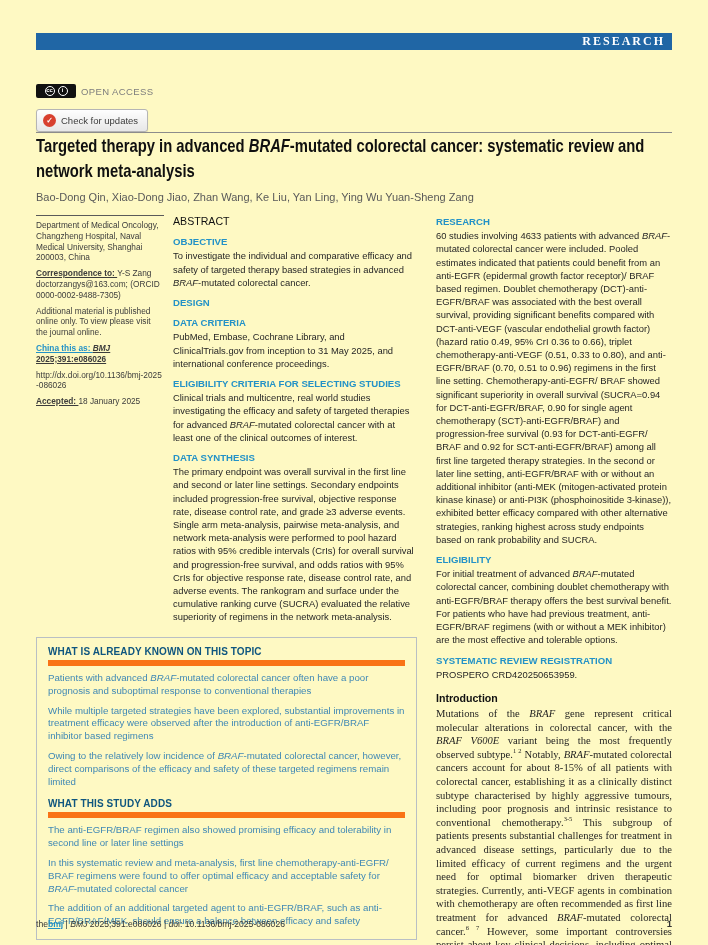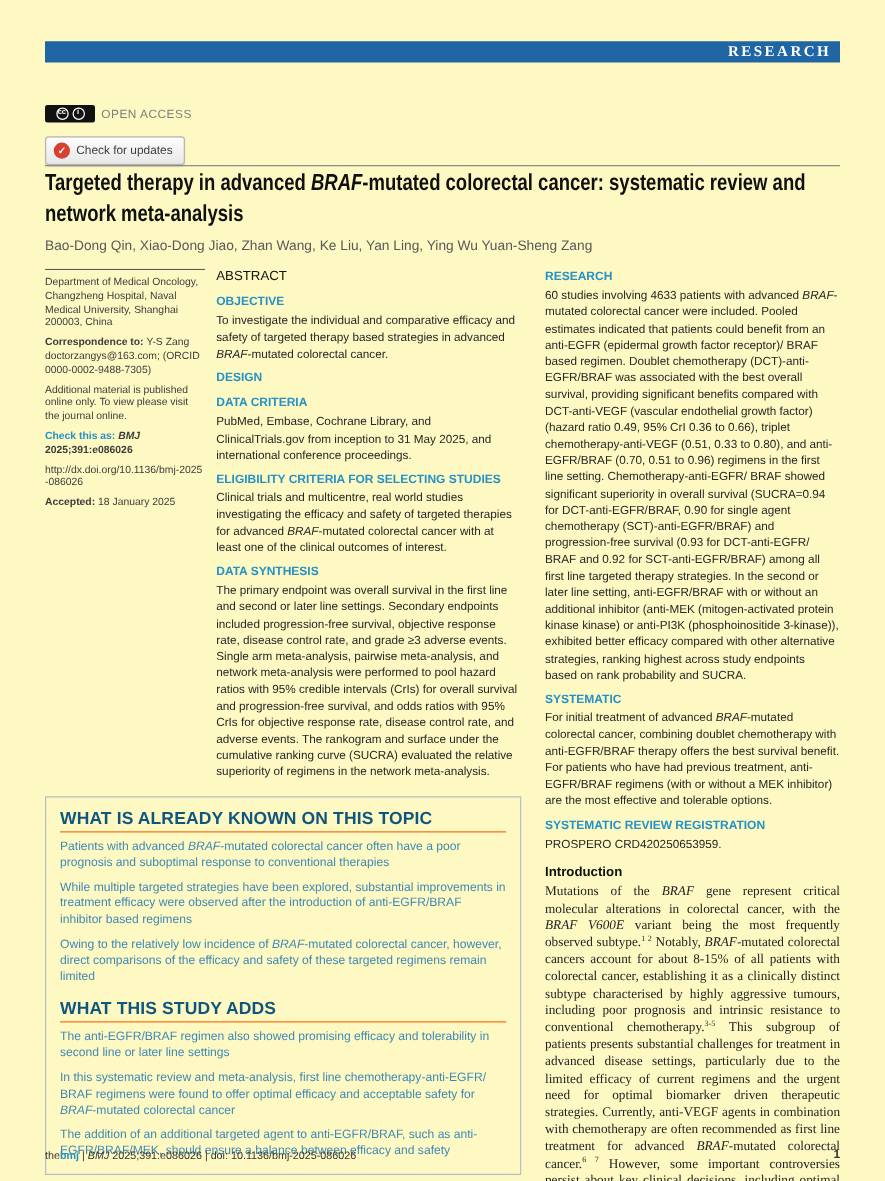--- a/index.html
+++ b/index.html
@@ -58,41 +58,41 @@
   .sidebar p { margin-bottom:5px; }
   .sidebar .doi-line { word-break:break-all; }
   .abstract { flex:1; font-size:9.4px; line-height:13.2px; color:#262626; }
   .abstract-label { font-weight:normal; font-size:10.6px; color:#111; margin-bottom:2px; }
   .sec-h { color:#2392c7; font-weight:bold; font-size:9.6px; margin-top:7px; margin-bottom:1px; }
   .right-col { flex:1; font-size:9.4px; line-height:13.2px; color:#262626; }
   .right-col .sec-h:first-child { margin-top:0; }
   
   .info-box { margin-top:13px; border:1px solid #b9bfc4; padding:8px 11px 4px 11px; }
   .info-box h3 {
-    color:#0f567f; font-size:14px; font-weight:bold; letter-spacing:0.1px;
-    padding-bottom:3px; border-bottom:1px solid #f97316; margin-bottom:6px;
+    color:#0f567f; font-size:10px; font-weight:bold; letter-spacing:0.1px;
+    padding-bottom:3px; border-bottom:6px solid #f97316; margin-bottom:6px;
   }
   .info-box h3.second { margin-top:9px; }
   .info-box p { color:#3f88b5; font-size:9.7px; line-height:12.9px; margin-bottom:7px; }
   
   .intro-h { font-weight:bold; font-size:10.6px; color:#111; margin-top:11px; margin-bottom:2px; }
   .intro-p {
     font-family:"Liberation Serif", serif; font-size:10.6px; line-height:13.6px;
     text-align:justify; color:#1f1f1f;
   }
   
   .footer {
     position:absolute; left:36px; right:36px; bottom:16px;
     display:flex; justify-content:space-between; align-items:center;
     font-size:8.6px; color:#333;
   }
   .page-num { font-weight:bold; font-size:9.5px; }
   
   .it { font-style:italic; }
-  .bd { font-weight:bold; }
+  .bd { font-weight:bold;text-decoration:underline; }
   .sp { font-size:6.5px; vertical-align:super; line-height:0; }
   .blue { color:#2392c7; }
 </style>
 </head>
 <body>
 
 <div class="page">
 
   <div class="research-bar">
     <span>RESEARCH</span>
@@ -120,21 +120,21 @@
 
   <div class="content">
 
     <div class="left-area">
       <div class="cols">
 
         <aside class="sidebar">
           <p>Department of Medical Oncology, Changzheng Hospital, Naval Medical University, Shanghai 200003, China</p>
           <p><span class="bd">Correspondence to: </span><span>Y-S Zang doctorzangys@163.com; (ORCID 0000-0002-9488-7305)</span></p>
           <p>Additional material is published online only. To view please visit the journal online.</p>
-          <p><span class="bd blue">Check this as: </span><span class="it bd">BMJ</span><span class="bd"> 2025;391:e086026</span></p>
+          <p><span class="bd blue">China this as: </span><span class="it bd">BMJ</span><span class="bd"> 2025;391:e086026</span></p>
           <p class="doi-line">http://dx.doi.org/10.1136/bmj-2025-086026</p>
           <p><span class="bd">Accepted: </span><span>18 January 2025</span></p>
         </aside>
 
         <div class="abstract">
           <div class="abstract-label">ABSTRACT</div>
           <div class="sec-h">OBJECTIVE</div>
           <p><span>To investigate the individual and comparative efficacy and safety of targeted therapy based strategies in advanced </span><span class="it">BRAF</span><span>-mutated colorectal cancer.</span></p>
           <div class="sec-h">DESIGN</div>
           <div class="sec-h">DATA CRITERIA</div>
@@ -154,21 +154,21 @@
         <h3 class="second">WHAT THIS STUDY ADDS</h3>
         <p><span>The anti-EGFR/BRAF regimen also showed promising efficacy and tolerability in second line or later line settings</span></p>
         <p><span>In this systematic review and meta-analysis, first line chemotherapy-anti-EGFR/ BRAF regimens were found to offer optimal efficacy and acceptable safety for </span><span class="it">BRAF</span><span>-mutated colorectal cancer</span></p>
         <p><span>The addition of an additional targeted agent to anti-EGFR/BRAF, such as anti-EGFR/BRAF/MEK, should ensure a balance between efficacy and safety</span></p>
       </div>
     </div>
 
     <div class="right-col">
       <div class="sec-h">RESEARCH</div>
       <p><span>60 studies involving 4633 patients with advanced </span><span class="it">BRAF</span><span>-mutated colorectal cancer were included. Pooled estimates indicated that patients could benefit from an anti-EGFR (epidermal growth factor receptor)/ BRAF based regimen. Doublet chemotherapy (DCT)-anti-EGFR/BRAF was associated with the best overall survival, providing significant benefits compared with DCT-anti-VEGF (vascular endothelial growth factor) (hazard ratio 0.49, 95% CrI 0.36 to 0.66), triplet chemotherapy-anti-VEGF (0.51, 0.33 to 0.80), and anti-EGFR/BRAF (0.70, 0.51 to 0.96) regimens in the first line setting. Chemotherapy-anti-EGFR/ BRAF showed significant superiority in overall survival (SUCRA=0.94 for DCT-anti-EGFR/BRAF, 0.90 for single agent chemotherapy (SCT)-anti-EGFR/BRAF) and progression-free survival (0.93 for DCT-anti-EGFR/ BRAF and 0.92 for SCT-anti-EGFR/BRAF) among all first line targeted therapy strategies. In the second or later line setting, anti-EGFR/BRAF with or without an additional inhibitor (anti-MEK (mitogen-activated protein kinase kinase) or anti-PI3K (phosphoinositide 3-kinase)), exhibited better efficacy compared with other alternative strategies, ranking highest across study endpoints based on rank probability and SUCRA.</span></p>
-      <div class="sec-h">SYSTEMATIC</div>
+      <div class="sec-h">ELIGIBILITY</div>
       <p><span>For initial treatment of advanced </span><span class="it">BRAF</span><span>-mutated colorectal cancer, combining doublet chemotherapy with anti-EGFR/BRAF therapy offers the best survival benefit. For patients who have had previous treatment, anti-EGFR/BRAF regimens (with or without a MEK inhibitor) are the most effective and tolerable options.</span></p>
       <div class="sec-h">SYSTEMATIC REVIEW REGISTRATION</div>
       <p>PROSPERO CRD420250653959.</p>
       <div class="intro-h">Introduction</div>
       <p class="intro-p"><span>Mutations of the </span><span class="it">BRAF</span><span> gene represent critical molecular alterations in colorectal cancer, with the </span><span class="it">BRAF V600E</span><span> variant being the most frequently observed subtype.</span><span class="sp">1 2</span><span> Notably, </span><span class="it">BRAF</span><span>-mutated colorectal cancers account for about 8-15% of all patients with colorectal cancer, establishing it as a clinically distinct subtype characterised by highly aggressive tumours, including poor prognosis and intrinsic resistance to conventional chemotherapy.</span><span class="sp">3-5</span><span> This subgroup of patients presents substantial challenges for treatment in advanced disease settings, particularly due to the limited efficacy of current regimens and the urgent need for optimal biomarker driven therapeutic strategies. Currently, anti-VEGF agents in combination with chemotherapy are often recommended as first line treatment for advanced </span><span class="it">BRAF</span><span>-mutated colorectal cancer.</span><span class="sp">6 7</span><span> However, some important controversies persist about key clinical decisions, including optimal intensity of chemotherapy</span></p>
     </div>
   </div>
 
   <div class="footer">
     <span><span>the</span><span class="bd blue">bmj</span><span> | </span><span class="it">BMJ</span><span> 2025;391:e086026 | doi: 10.1136/bmj-2025-086026</span></span>

